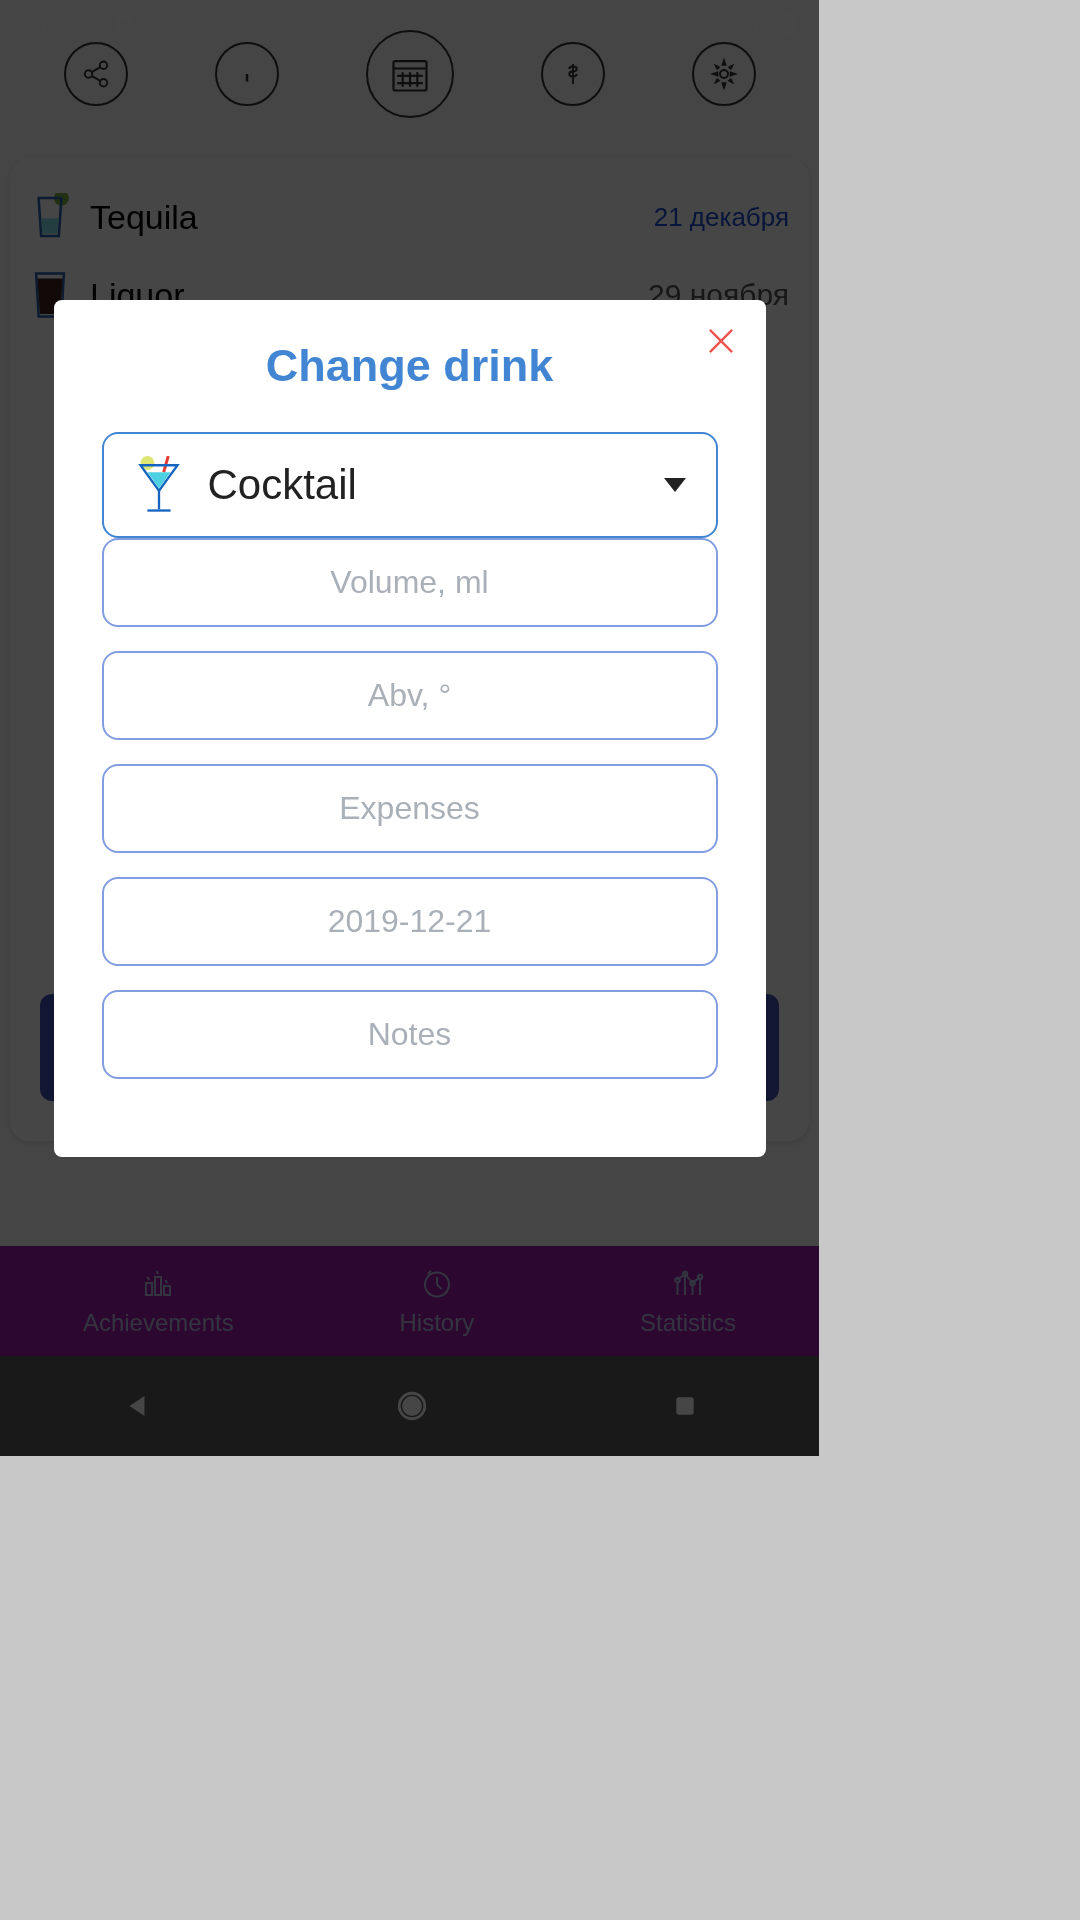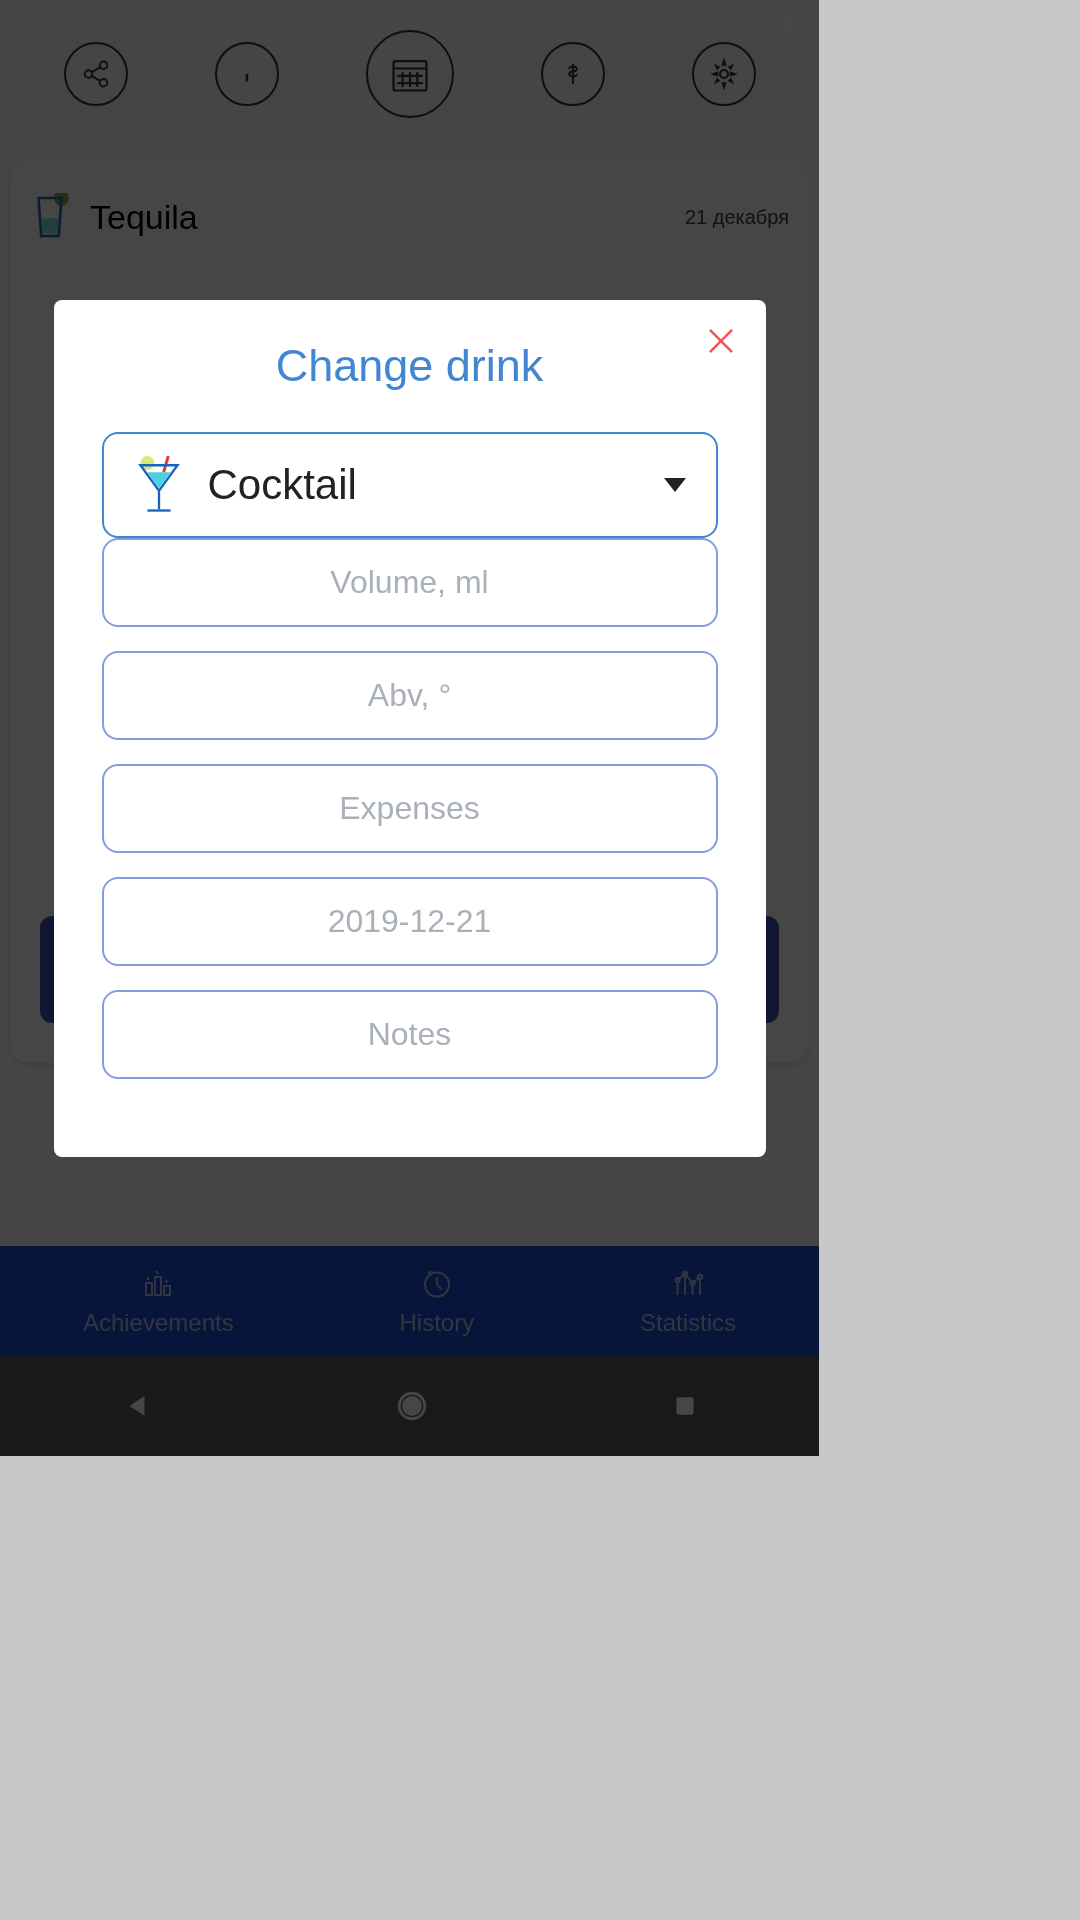--- a/index.html
+++ b/index.html
@@ -69,21 +69,21 @@
       padding: 35px;
       text-align: center;
       border-radius: 12px;
       margin: 20px 10px;
     }
     .bottom-nav {
       position: absolute;
       bottom: 100px;
       left: 0; right: 0;
       height: 110px;
-      background: #1d4ed8;
+      background: #a21caf;
       display: flex;
       justify-content: space-around;
       align-items: center;
       color: #b7c2e8;
       font-size: 24px;
     }
     .nav-item { display: flex; flex-direction: column; align-items: center; gap: 8px; }
     .sys-nav {
       position: absolute;
       bottom: 0; left: 0; right: 0;
@@ -111,21 +111,21 @@
     .modal-close {
       position: absolute;
       top: 22px; right: 24px;
       width: 40px; height: 40px;
       cursor: pointer;
     }
     .modal-title {
       text-align: center;
       font-size: 45px;
       color: #4286d3;
-      font-weight: 400;
+      font-weight: 700;
       margin-bottom: 40px;
       margin-top: 10px;
     }
     .select-box {
       border: 2px solid #4286d3;
       border-radius: 16px;
       padding: 22px 30px;
       display: flex;
       align-items: center;
       gap: 24px;
@@ -235,21 +235,31 @@
   <div class="card">
     <div class="drink-item">
       <div class="drink-left">
         <svg class="tequila-glass" viewBox="0 0 30 38">
             <circle cx="24" cy="4" r="6" fill="#7cb342"></circle>
             <path d="M6 4 L24 4 L22 34 L8 34 Z" fill="none" stroke="#2962b5" stroke-width="2"></path>
             <path d="M8 20 L22 20 L21 32 L9 32 Z" fill="#80deea"></path>
           </svg>
         <span>Tequila</span>
       </div>
-      <span style="color:#404040;font-size:20px">21 декабря</span>
+      <span style="color:#1d4ed8;font-size:26px">21 декабря</span>
+    </div>
+    <div class="drink-item">
+      <div class="drink-left">
+        <svg class="tequila-glass" viewBox="0 0 30 38">
+            <path d="M4 2 L26 2 L24 36 L6 36 Z" fill="none" stroke="#2962b5" stroke-width="2"></path>
+            <path d="M5 6 L25 6 L23 34 L7 34 Z" fill="#3e2723"></path>
+          </svg>
+        <span>Liquor</span>
+      </div>
+      <span style="color:#555;font-size:30px">29 ноября</span>
     </div>
     <div style="height:640px"></div>
     <div class="add-dose">+ ADD DOSE</div>
   </div>
 
   <div class="bottom-nav">
     <div class="nav-item">
       <svg width="40" height="36" viewBox="0 0 24 24" fill="none" stroke="#b7c2e8" stroke-width="1.3">
           <rect x="4" y="12" width="4" height="8"></rect>
           <rect x="10" y="8" width="4" height="12"></rect>

